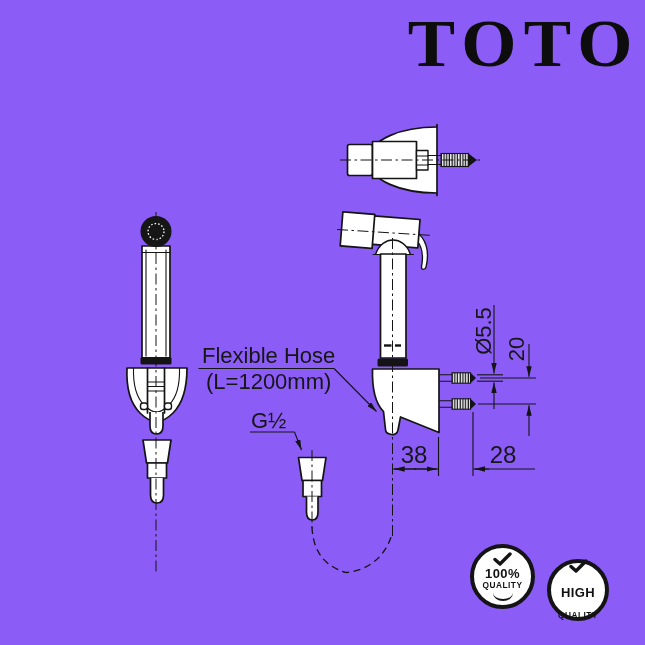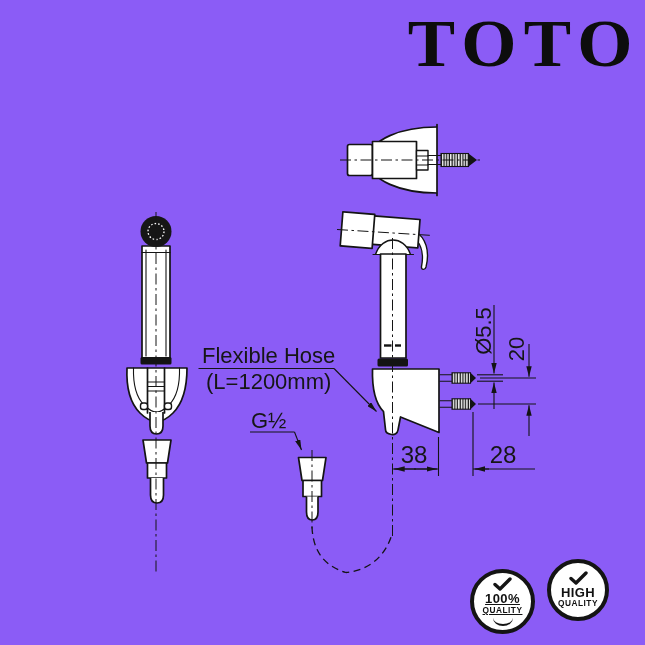--- a/index.html
+++ b/index.html
@@ -175,32 +175,32 @@
       <text x="202" y="363" font-size="22">Flexible Hose</text>
       <text x="206" y="388.5" font-size="22">(L=1200mm)</text>
       <text x="251" y="428" font-size="22">G½</text>
       <text x="414" y="463" font-size="24" text-anchor="middle">38</text>
       <text x="503" y="463" font-size="24" text-anchor="middle">28</text>
       <text x="491" y="331" font-size="22" text-anchor="middle" transform="rotate(-90 491 331)">Ø5.5</text>
       <text x="524" y="349" font-size="22" text-anchor="middle" transform="rotate(-90 524 349)">20</text>
     </g>
   </svg>
 
-  <div class="badge" style="left:470px;top:569px;width:65px;height:65px;text-decoration:underline;">
+  <div class="badge" style="left:470px;top:544px;width:65px;height:65px;">
     <span class="check">
       <svg width="19" height="14" viewBox="0 0 19 14">
         <polyline points="2,7.5 7,12 17,2" fill="none" stroke="#141414" stroke-width="3.4" stroke-linecap="round" stroke-linejoin="round"></polyline>
       </svg>
     </span>
     <span class="l1">100%</span>
     <span class="l2">QUALITY</span>
     <span class="smile"></span>
   </div>
 
-  <div class="badge" style="left:547px;top:559px;width:62px;height:62px;">
+  <div class="badge" style="left:547px;top:559px;width:62px;height:62px;gap:12px;">
     <span class="check">
       <svg width="19" height="14" viewBox="0 0 19 14">
         <polyline points="2,7.5 7,12 17,2" fill="none" stroke="#141414" stroke-width="3.4" stroke-linecap="round" stroke-linejoin="round"></polyline>
       </svg>
     </span>
     <span class="l1">HIGH</span>
     <span class="l2">QUALITY</span>
   </div>
 
 </div>

